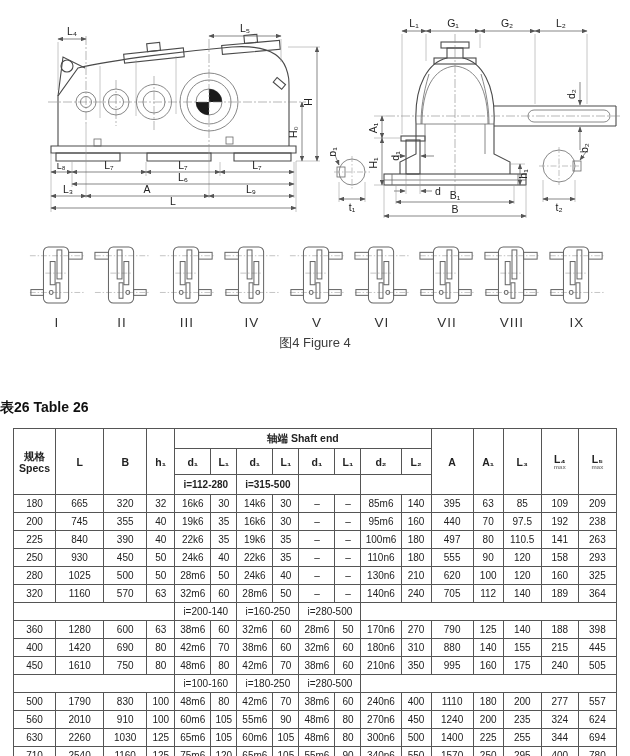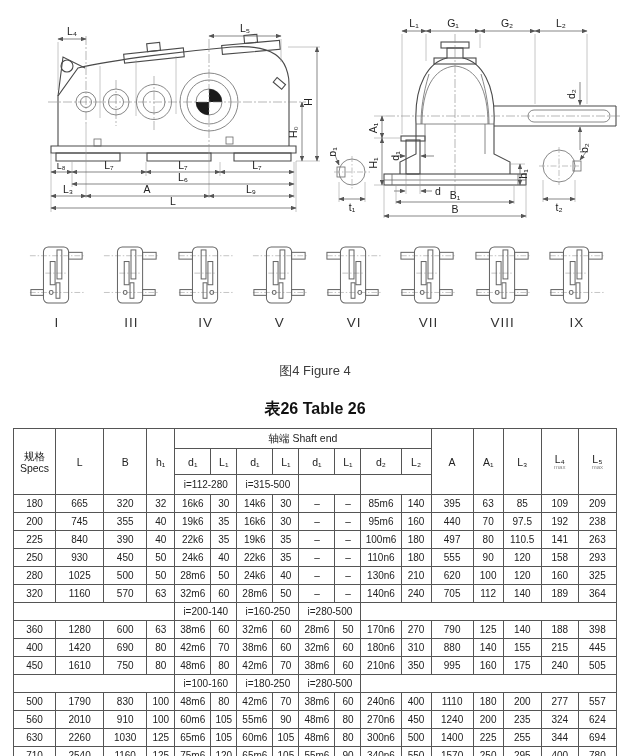--- a/index.html
+++ b/index.html
@@ -10,28 +10,28 @@
   svg text.sm{font-size:9px;}
   .tk{stroke:#4a4a4a;stroke-width:1.1;fill:none;}
   .tn{stroke:#6a6a6a;stroke-width:0.8;fill:none;}
   .lt{stroke:#9a9a9a;stroke-width:0.55;fill:none;}
   .d{stroke:#555;stroke-width:0.7;fill:none;}
   .x{stroke:#999;stroke-width:0.55;fill:none;}
   .cl{stroke:#888;stroke-width:0.6;fill:none;stroke-dasharray:9 2 2 2;}
   .cl2{stroke:#999;stroke-width:0.6;fill:none;stroke-dasharray:6 2 1.5 2;}
   .ln{fill:none;stroke:#666;stroke-width:1.05;}
   .caption{position:absolute;width:100%;text-align:center;font-size:13px;color:#3d3d3d;}
-  .tabletitle{position:absolute;width:100%;text-align:center;font-size:16px;font-weight:bold;color:#111;}
+  .tabletitle{position:absolute;width:100%;text-align:left;font-size:14px;font-weight:bold;color:#111;}
   .variants{position:absolute;left:28px;top:244px;width:578px;display:flex;justify-content:space-between;align-items:flex-end;}
   .variant{display:flex;flex-direction:column;align-items:center;}
   .variant-label{font-size:13.5px;color:#333;margin-top:5px;letter-spacing:1px;}
   .tblwrap{position:absolute;left:13px;top:428px;}
   table{border-collapse:collapse;table-layout:fixed;width:604px;border:1.5px solid #333;background:#fff;}
   th,td{border:1px solid #555;text-align:center;vertical-align:middle;padding:0;overflow:hidden;white-space:nowrap;}
-  thead th{font-weight:normal;font-size:10.5px;color:#222;}
+  thead th{font-weight:bold;font-size:10.5px;color:#222;}
   tr.hr1 th{height:19px;}
   tr.hr2 th{height:25px;}
   tr.hr3 th{height:19px;font-size:10px;}
   tbody td{font-size:10px;height:17px;color:#222;}
   .specs div{line-height:12px;font-size:10.5px;text-align:center;}
   .note{font-size:6px;color:#888;line-height:5px;}
 </style>
 </head>
 <body>
 
@@ -255,20 +255,38 @@
         <circle cx="24" cy="50" r="2" class="ln"></circle>
       </g>
 
       <rect x="42" y="8.5" width="14" height="7" class="ln"></rect>
       <rect x="3" y="47" width="13" height="6" class="ln"></rect>
 
     </svg>
     <div class="variant-label">I</div>
   </div>
 
+  <div class="variant">
+    <svg width="58" height="66" viewBox="0 0 60 68">
+      <line class="cl2" x1="2" y1="12" x2="58" y2="12"></line>
+      <line class="cl2" x1="2" y1="50" x2="58" y2="50"></line>
+      <rect x="16" y="3" width="26" height="58" rx="5" class="ln"></rect>
+      <line class="cl2" x1="18" y1="30" x2="40" y2="30"></line>
+      <g transform="translate(60,0) scale(-1,1)">
+        <rect x="30" y="6" width="5" height="30" class="ln"></rect>
+        <rect x="23" y="18" width="5" height="24" class="ln"></rect>
+        <rect x="29" y="40" width="4" height="16" class="ln"></rect>
+        <circle cx="24" cy="50" r="2" class="ln"></circle>
+      </g>
+      <rect x="2" y="8.5" width="14" height="7" class="ln"></rect>
+
+      <rect x="42" y="47" width="13" height="6" class="ln"></rect>
+    </svg>
+    <div class="variant-label">II</div>
+  </div>
 
   <div class="variant">
     <svg width="58" height="66" viewBox="0 0 60 68">
       <line class="cl2" x1="2" y1="12" x2="58" y2="12"></line>
       <line class="cl2" x1="2" y1="50" x2="58" y2="50"></line>
       <rect x="16" y="3" width="26" height="58" rx="5" class="ln"></rect>
       <line class="cl2" x1="18" y1="30" x2="40" y2="30"></line>
       <g>
         <rect x="30" y="6" width="5" height="30" class="ln"></rect>
         <rect x="23" y="18" width="5" height="24" class="ln"></rect>
@@ -397,21 +415,21 @@
       </g>
       <rect x="2" y="8.5" width="14" height="7" class="ln"></rect>
       <rect x="42" y="8.5" width="14" height="7" class="ln"></rect>
       <rect x="3" y="47" width="13" height="6" class="ln"></rect>
 
     </svg>
     <div class="variant-label">IX</div>
   </div>
 </div>
 
-<div class="caption" style="top:362px">图4 Figure 4</div>
+<div class="caption" style="top:334px">图4 Figure 4</div>
 <div class="tabletitle" style="top:399px">表26 Table 26</div>
 
 <div class="tblwrap">
   <table>
     <colgroup>
       <col style="width:42px">
         <col style="width:48px">
         <col style="width:43px">
         <col style="width:28px">
       <col style="width:36px">

